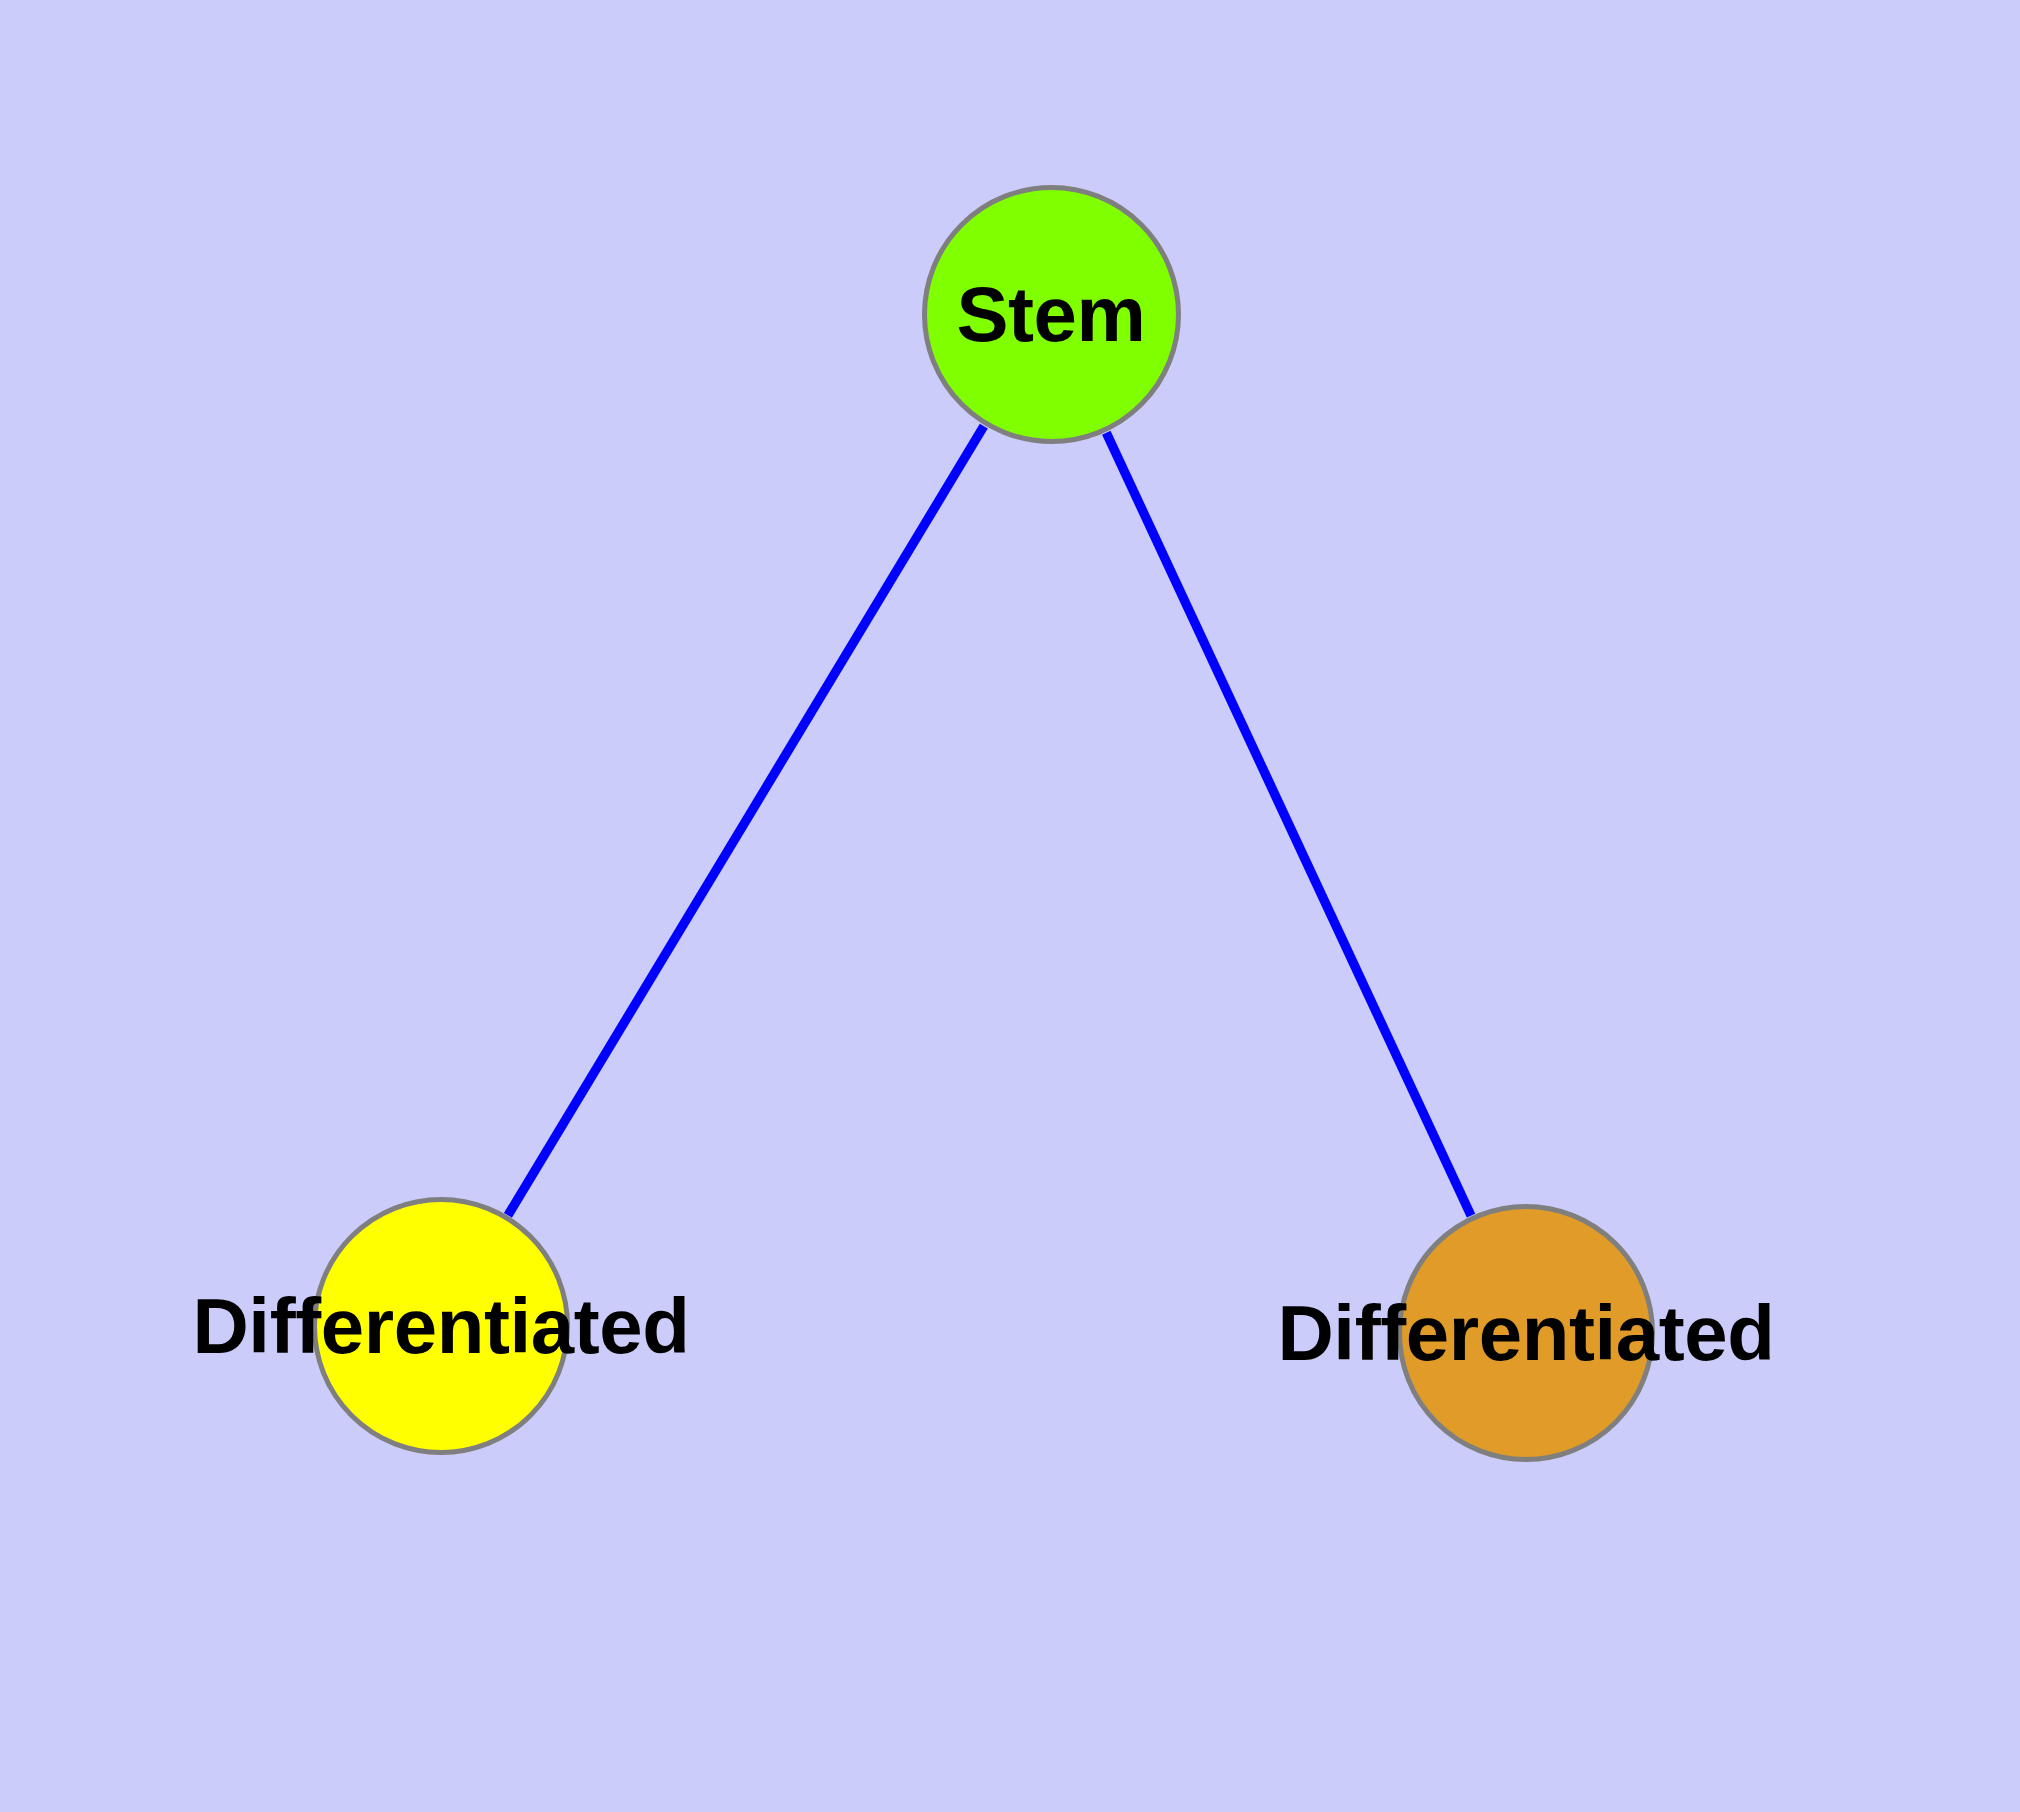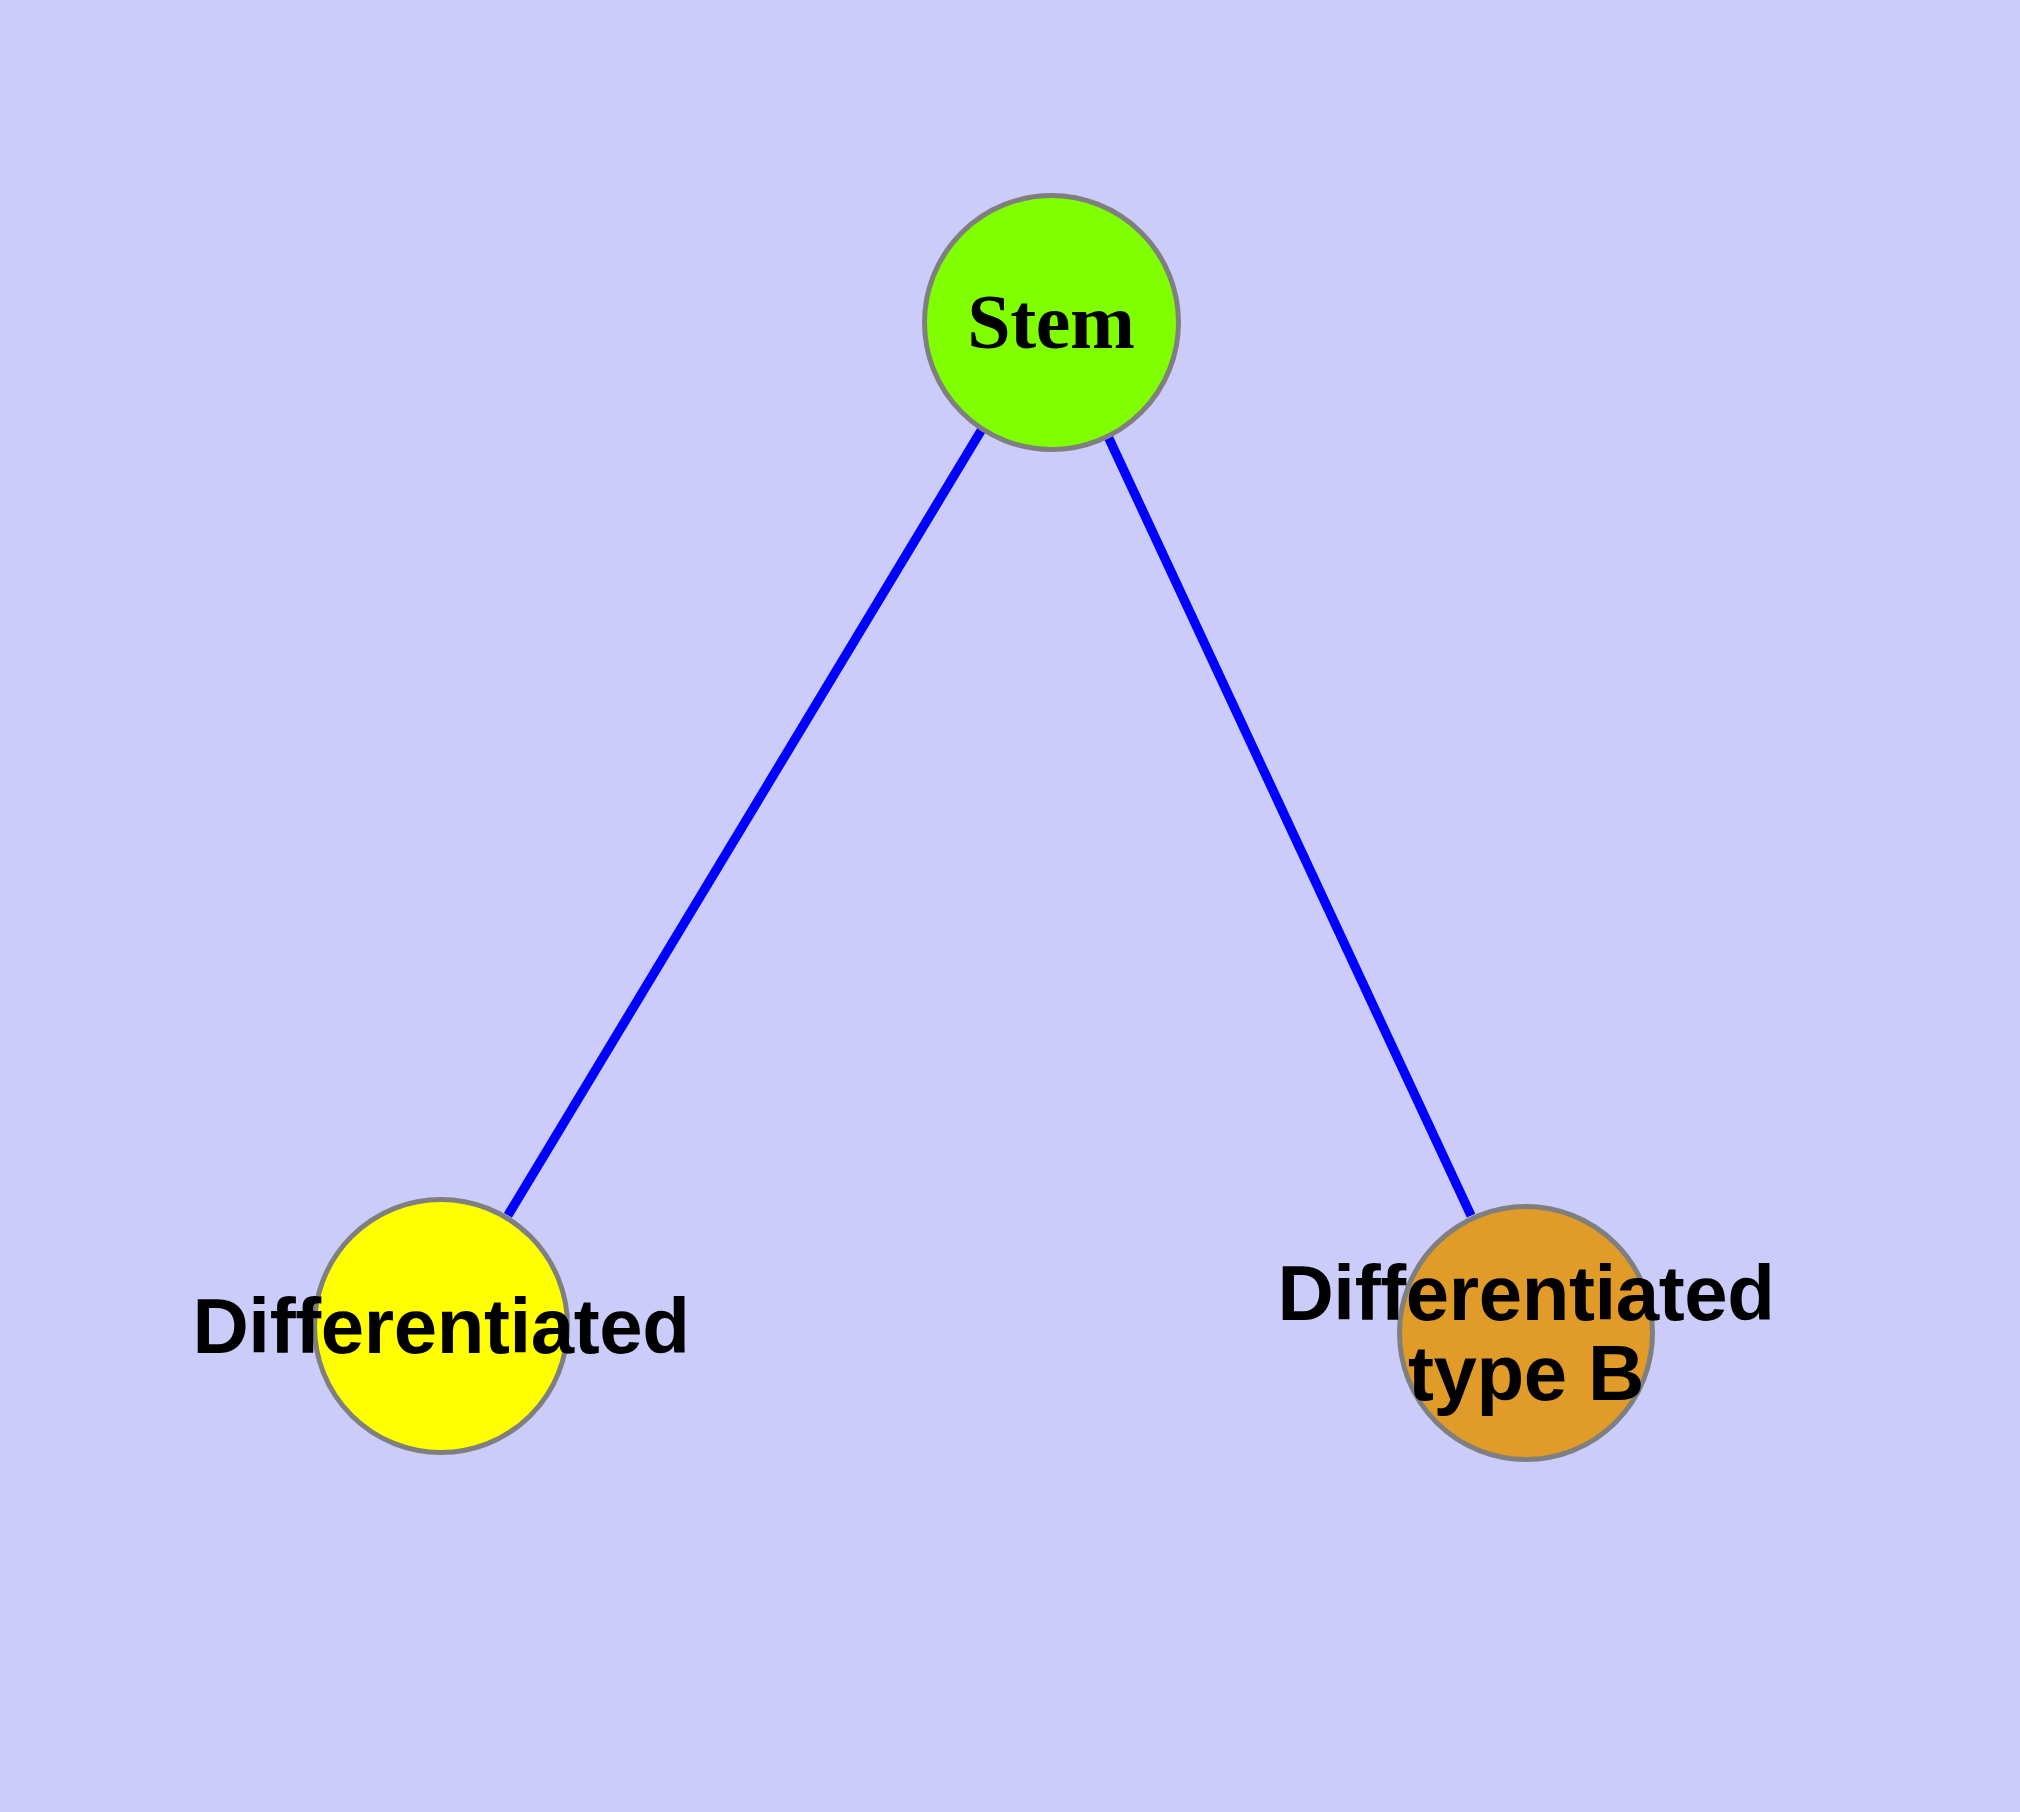--- a/index.html
+++ b/index.html
@@ -59,35 +59,34 @@
 <body>
 
 <div id="canvas" style="width: 2021px; height: 1812px;">
   <div id="bg" style="background: rgb(204, 204, 250);"></div>
 
   <svg id="graph-svg" viewBox="0 0 2384 2138" style="width: 2021px; height: 1812px;">
     <line id="edge-stem-to-diff-a" x1="1160.4754782926293" y1="502.87816516472293" x2="599.0081287092707" y2="1433.9781865571258" stroke="#0000ff" stroke-width="11" stroke-linecap="butt"></line>
     <line id="edge-stem-to-diff-b" x1="1305.035340193449" y1="510.5937123437957" x2="1735.3869672104047" y2="1434.3127403337614" stroke="#0000ff" stroke-width="11" stroke-linecap="butt"></line>
   </svg>
 
-  <div class="node-group" id="node-stem" style="left: 1051px; top: 322px; width: 259px; height: 259px; font-family: Liberation Serif, serif;">
+  <div class="node-group" id="node-stem" style="left: 1051px; top: 314px; width: 259px; height: 259px;">
     <div class="node-circle" style="width: 259px; height: 259px; background: rgb(128, 255, 0); border-color: rgb(127, 127, 127);"></div>
     <div class="node-label" style="color: rgb(0, 0, 0);">
       <div>Stem</div>
     </div>
   </div>
 
   <div class="node-group" id="node-diff-a" style="left: 441px; top: 1326px; width: 258px; height: 258px;">
     <div class="node-circle" style="width: 258px; height: 258px; background: rgb(255, 255, 0); border-color: rgb(127, 127, 127);"></div>
     <div class="node-label" style="color: rgb(0, 0, 0);">
       <div>Differentiated</div>
     </div>
   </div>
 
   <div class="node-group" id="node-diff-b" style="left: 1526px; top: 1333px; width: 258px; height: 258px;">
     <div class="node-circle" style="width: 258px; height: 258px; background: rgb(224, 155, 40); border-color: rgb(127, 127, 127);"></div>
     <div class="node-label" style="color: rgb(0, 0, 0);">
       <div>Differentiated</div>
-      <div>type B</div>
     </div>
   </div>
 </div>
 
 
 </body></html>

